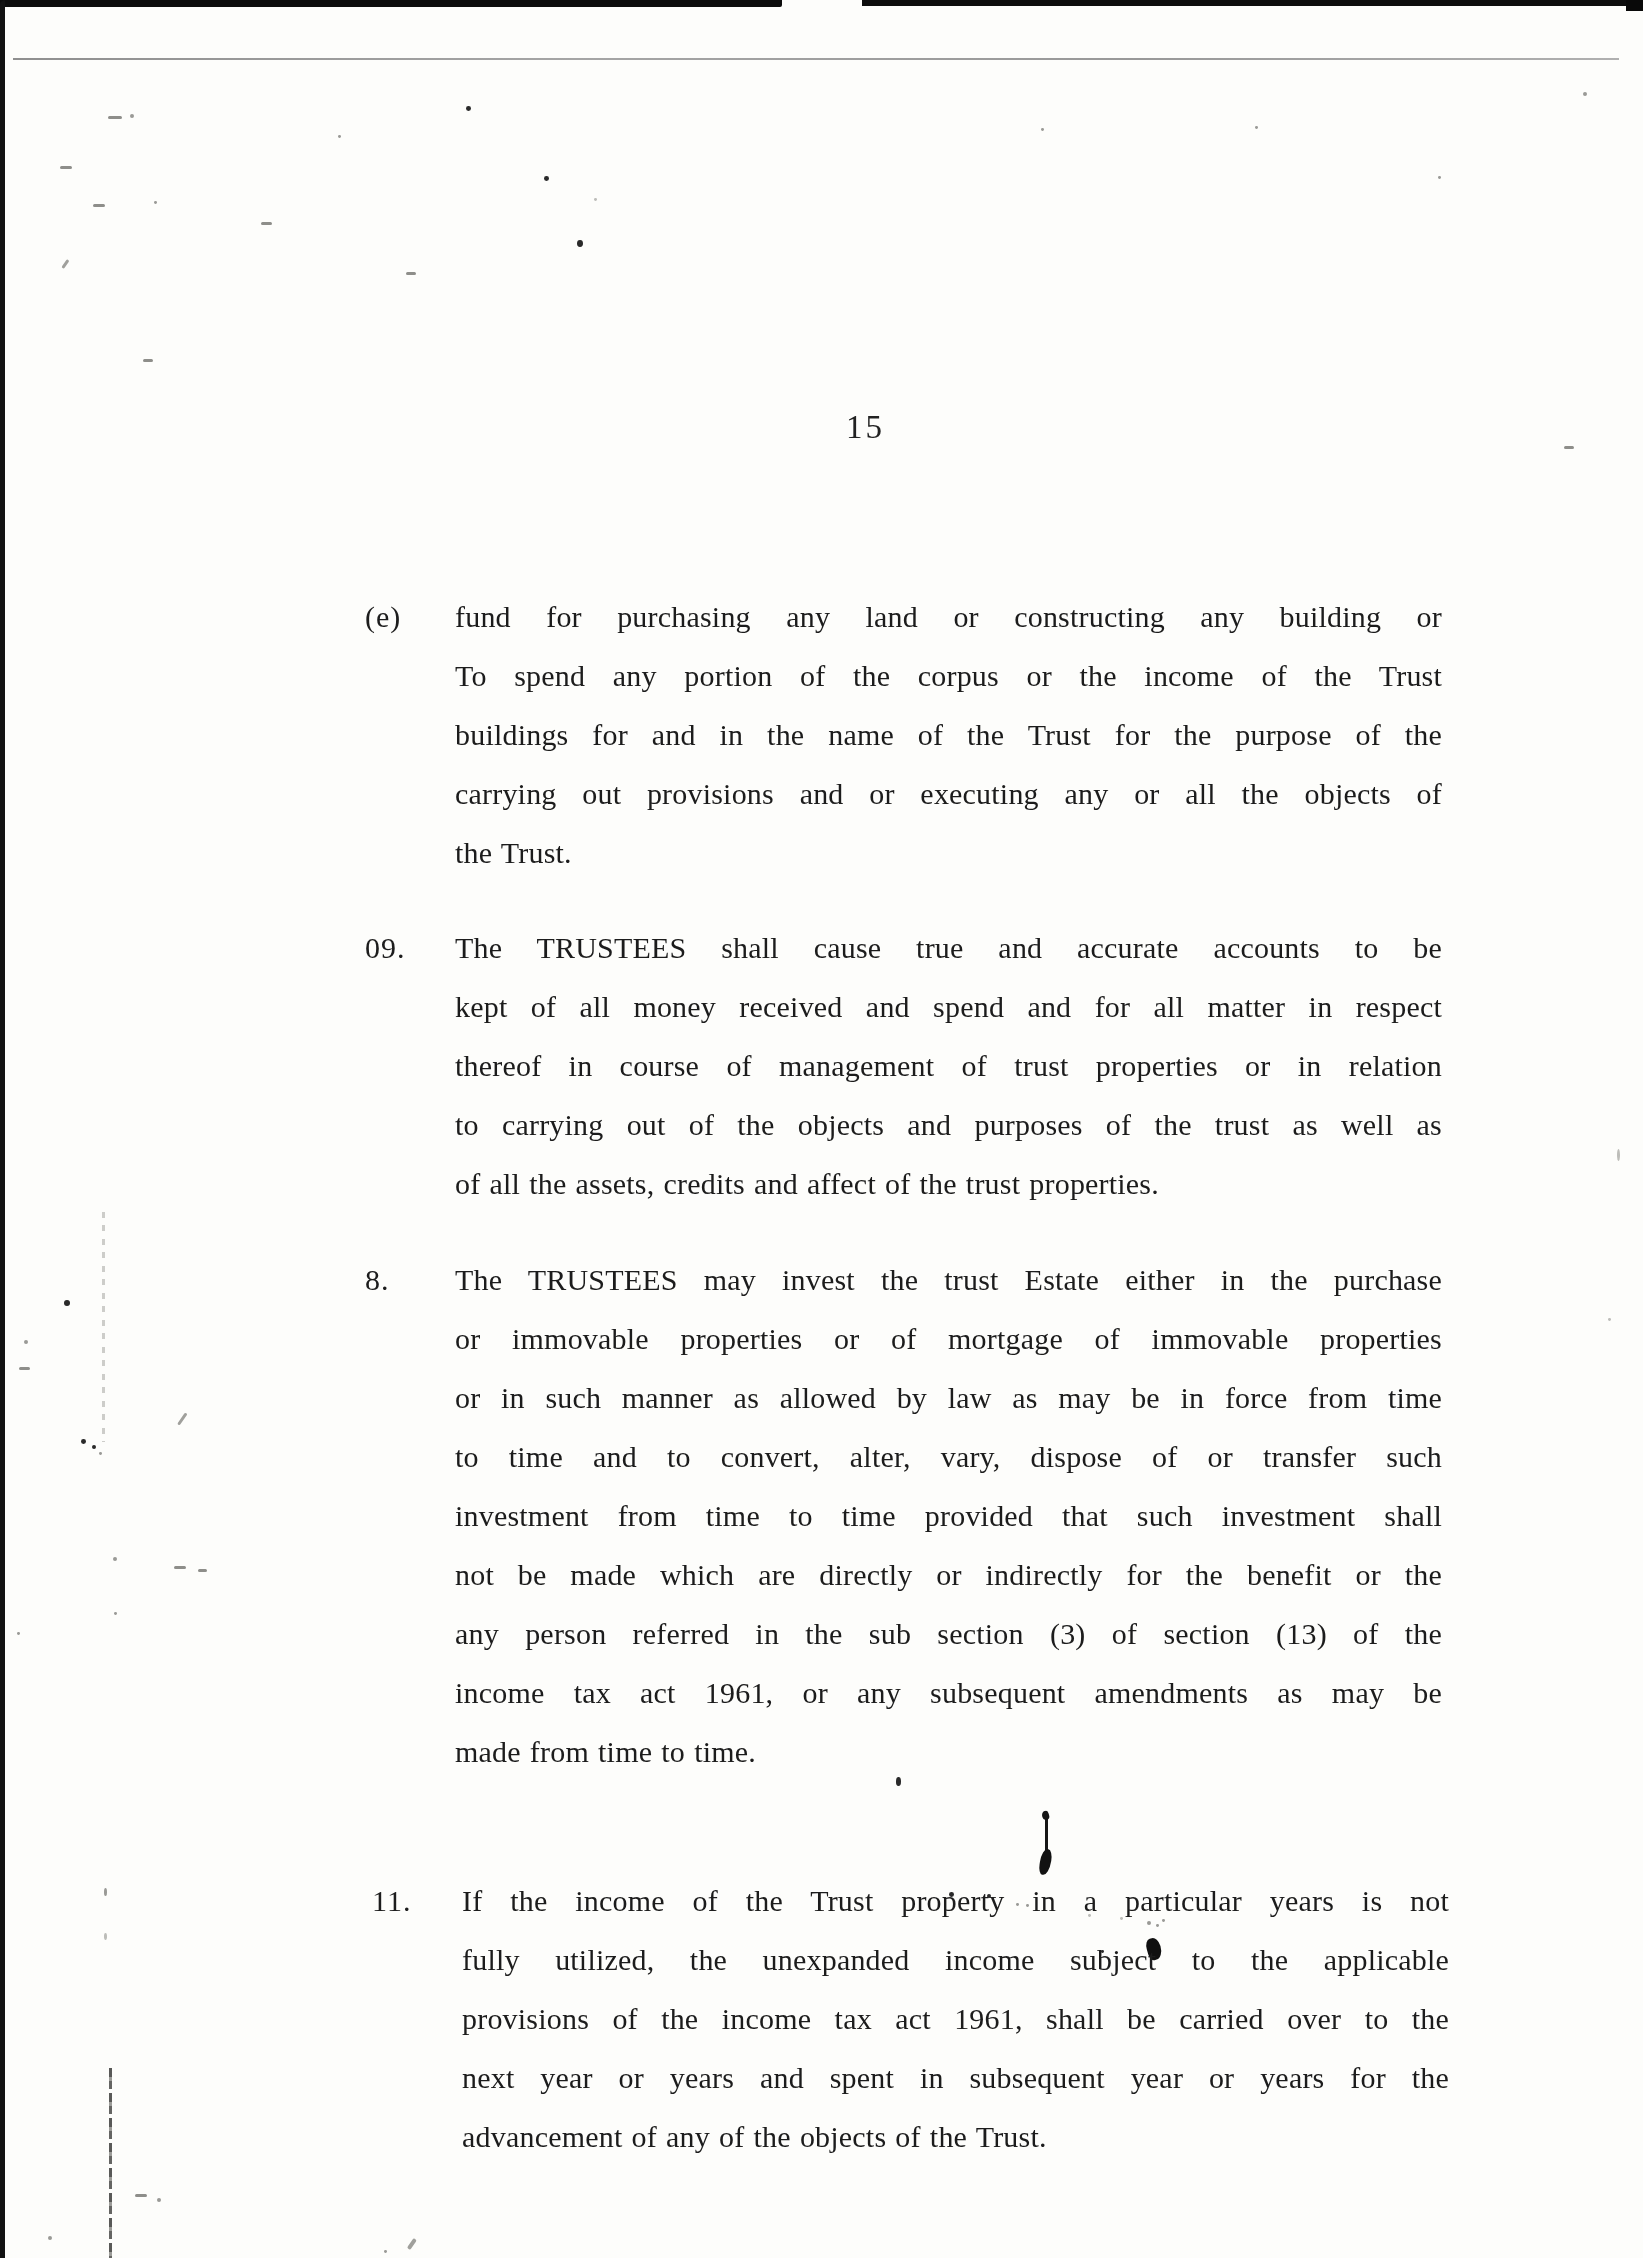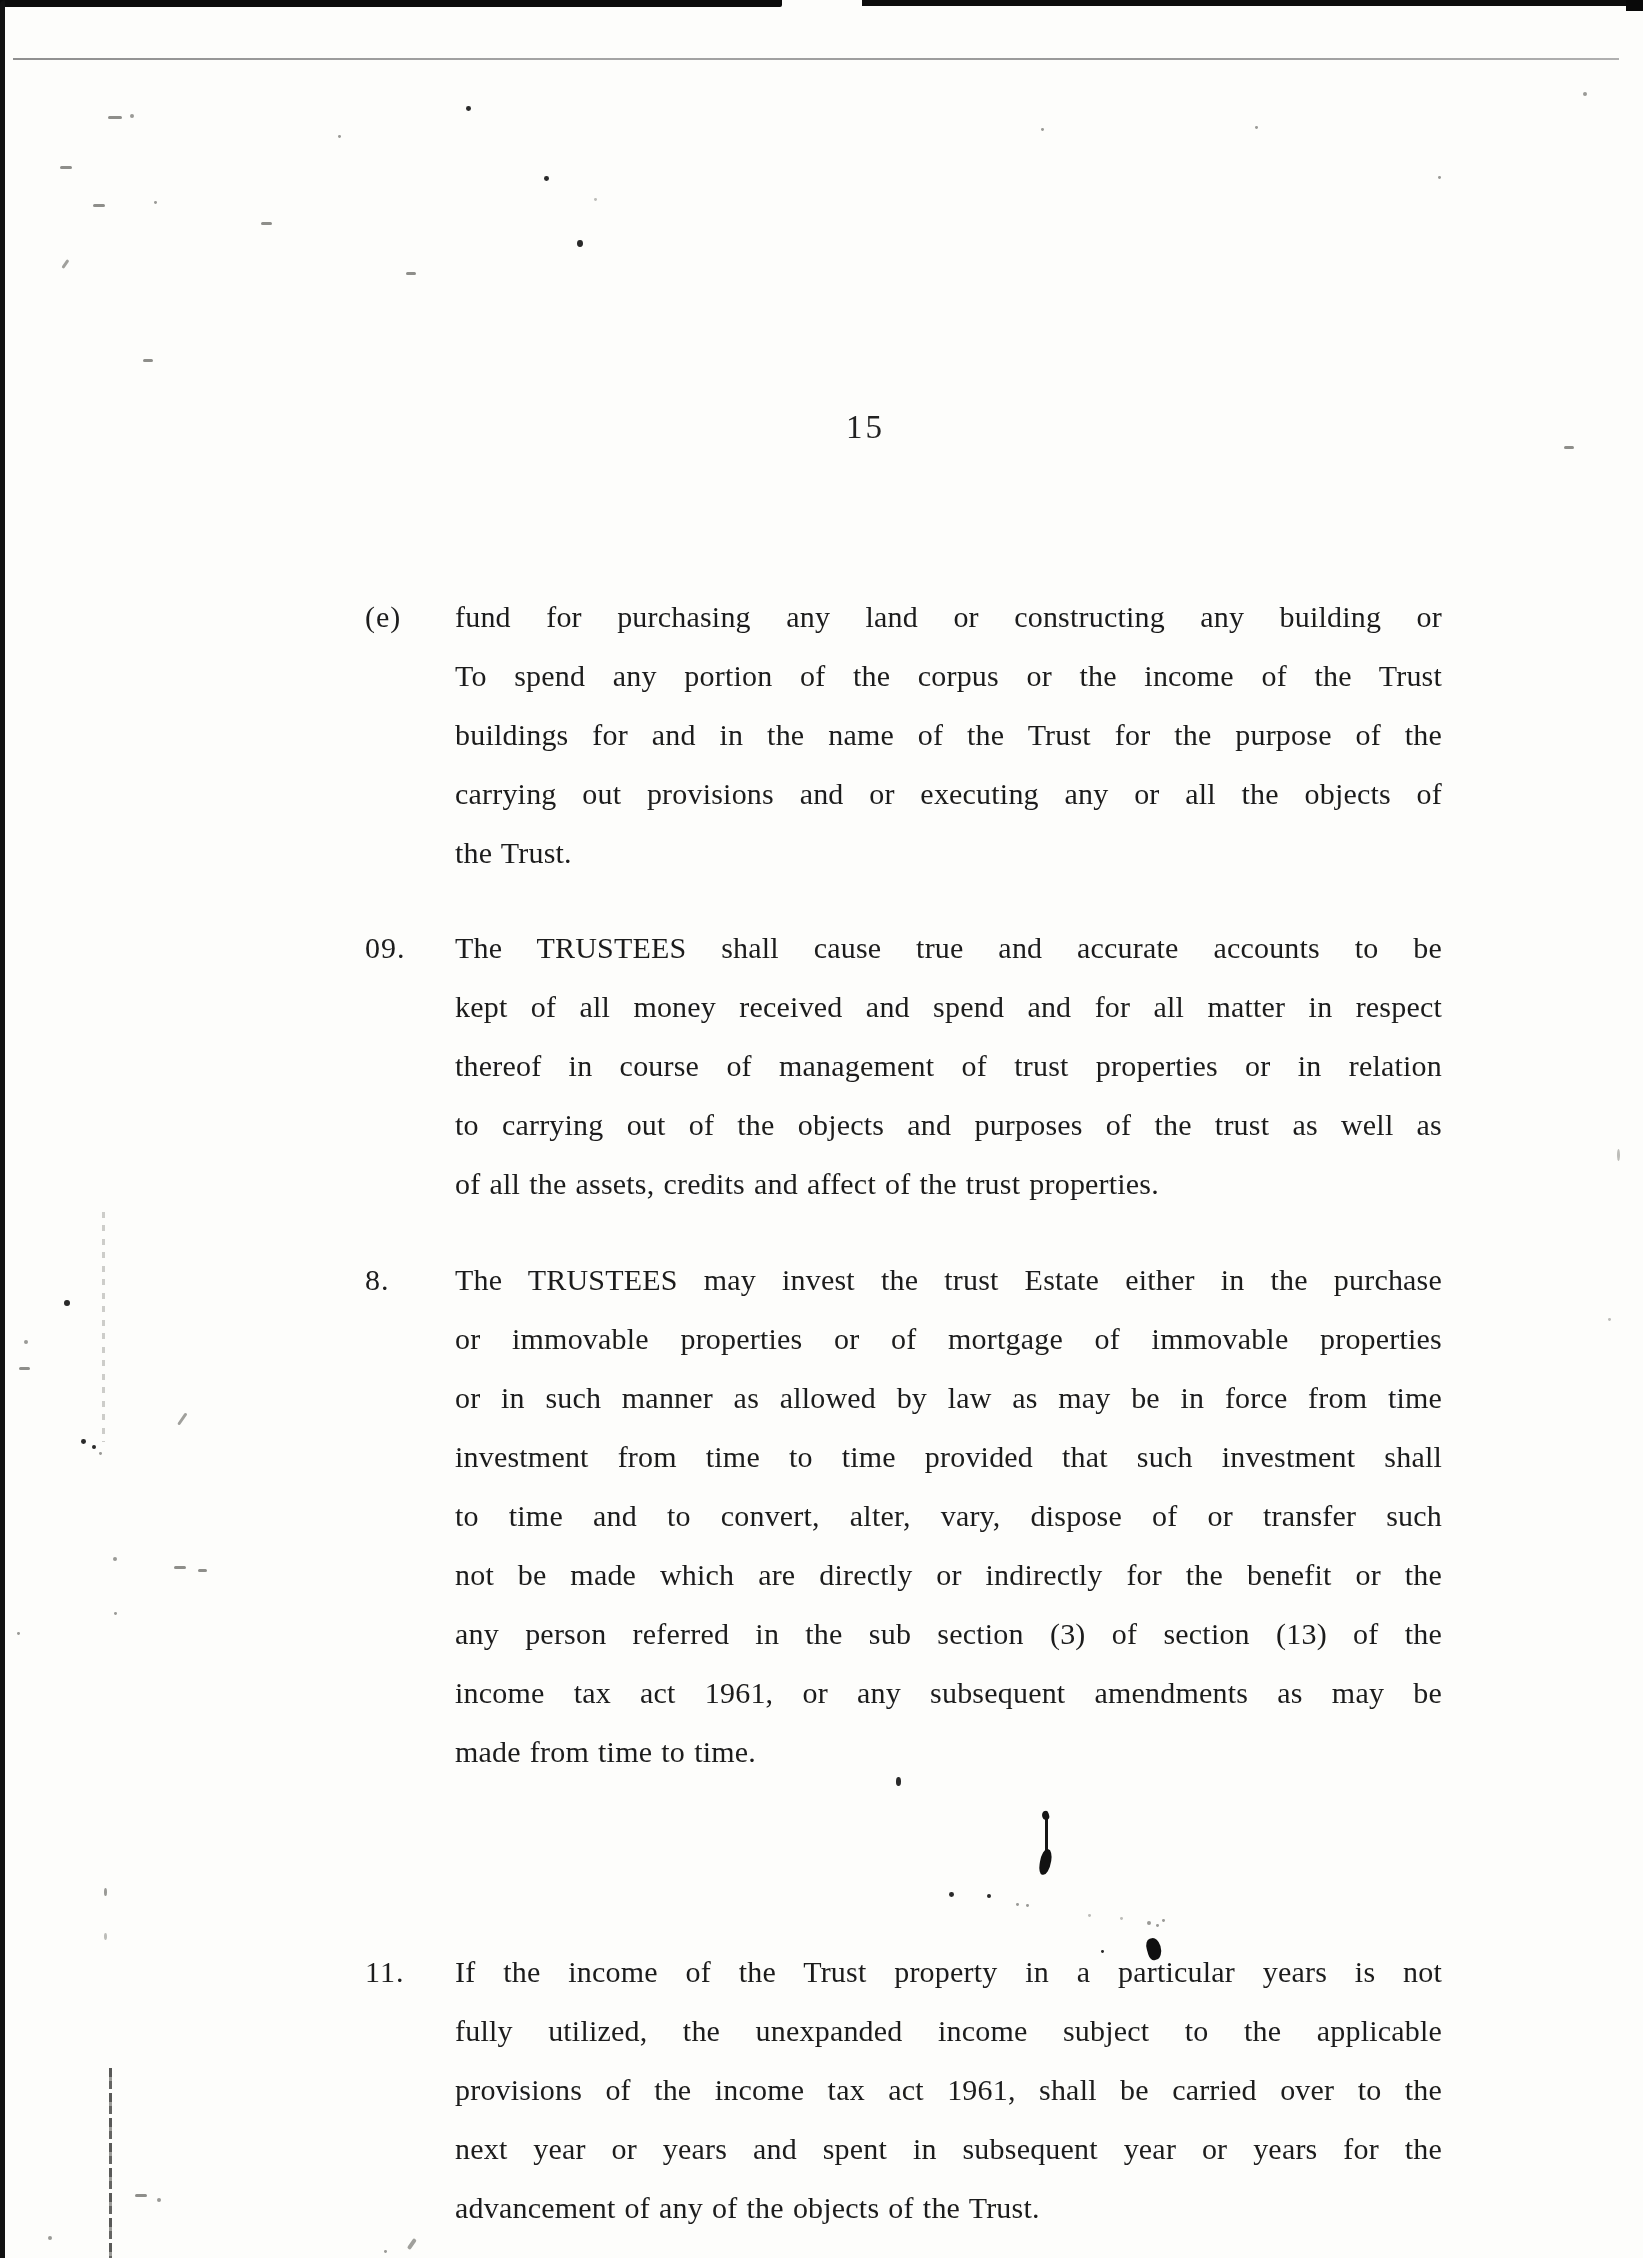--- a/index.html
+++ b/index.html
@@ -149,30 +149,30 @@
           <div class="line last">of all the assets, credits and affect of the trust properties.</div>
         </div>
     </div>
 
     <div class="para" style="top: 1250px;">
       <div class="para-label">8.</div>
       <div class="para-body">
           <div class="line">The TRUSTEES may invest the trust Estate either in the purchase</div>
           <div class="line">or immovable properties or of mortgage of immovable properties</div>
           <div class="line">or in such manner as allowed by law as may be in force from time</div>
+          <div class="line">to time and to convert, alter, vary, dispose of or transfer such</div>
           <div class="line">investment from time to time provided that such investment shall</div>
-          <div class="line">to time and to convert, alter, vary, dispose of or transfer such</div>
           <div class="line">not be made which are directly or indirectly for the benefit or the</div>
           <div class="line">any person referred in the sub section (3) of section (13) of the</div>
           <div class="line">income tax act 1961, or any subsequent amendments as may be</div>
           <div class="line last">made from time to time.</div>
         </div>
     </div>
 
-    <div class="para" style="top: 1942px;">
+    <div class="para" style="top: 1871px; margin-left: 7px;">
       <div class="para-label">11.</div>
       <div class="para-body">
           <div class="line">If the income of the Trust property in a particular years is not</div>
           <div class="line">fully utilized, the unexpanded income subject to the applicable</div>
           <div class="line">provisions of the income tax act 1961, shall be carried over to the</div>
           <div class="line">next year or years and spent in subsequent year or years for the</div>
           <div class="line last">advancement of any of the objects of the Trust.</div>
         </div>
     </div>
   </section>

